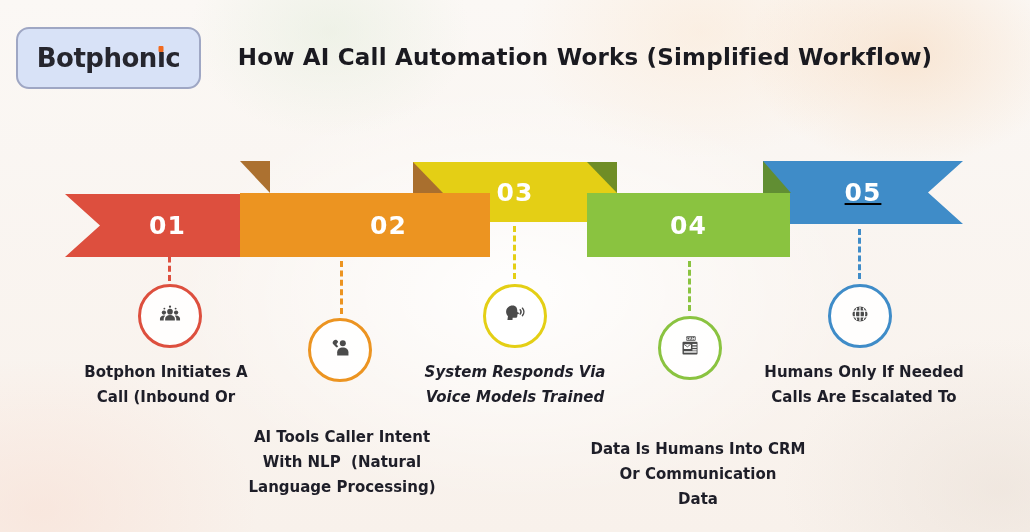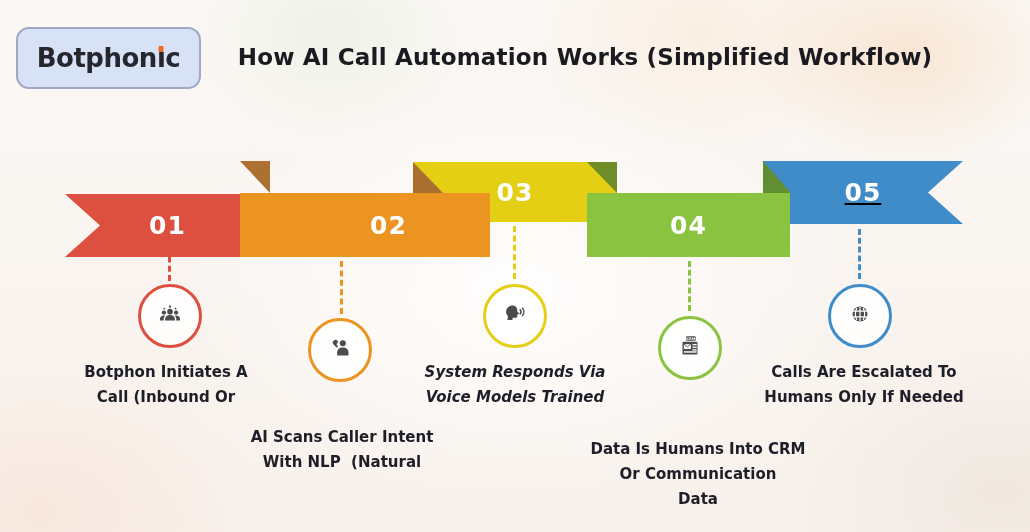--- a/index.html
+++ b/index.html
@@ -142,30 +142,31 @@
         <path d="M12.7 9.6c-2.1 4-2.1 8.8 0 12.8M19.3 9.6c2.1 4 2.1 8.8 0 12.8M16 8.2v15.6" stroke="#FFFFFF" stroke-width="1.3" fill="none"></path>
       </svg>
     </span>
   </div>
 
   <div class="caption" style="left:56px;top:360px;width:220px;">
     <div>Botphon Initiates A</div>
     <div>Call (Inbound Or</div>
   </div>
   <div class="caption" style="left:232px;top:425px;width:220px;">
-    <div>AI Scans Caller Intent</div>
+    <div>AI Tools Caller Intent</div>
     <div>With NLP&nbsp; (Natural</div>
+    <div>Language Processing)</div>
   </div>
   <div class="caption" style="left:405px;top:360px;width:220px;font-style:italic;">
     <div>System Responds Via</div>
     <div>Voice Models Trained</div>
   </div>
   <div class="caption" style="left:588px;top:437px;width:220px;">
     <div>Data Is Humans Into CRM</div>
     <div>Or Communication</div>
     <div>Data</div>
   </div>
   <div class="caption" style="left:754px;top:360px;width:220px;">
+    <div>Humans Only If Needed</div>
     <div>Calls Are Escalated To</div>
-    <div>Humans Only If Needed</div>
   </div>
 
 </div>
 
 </body></html>

